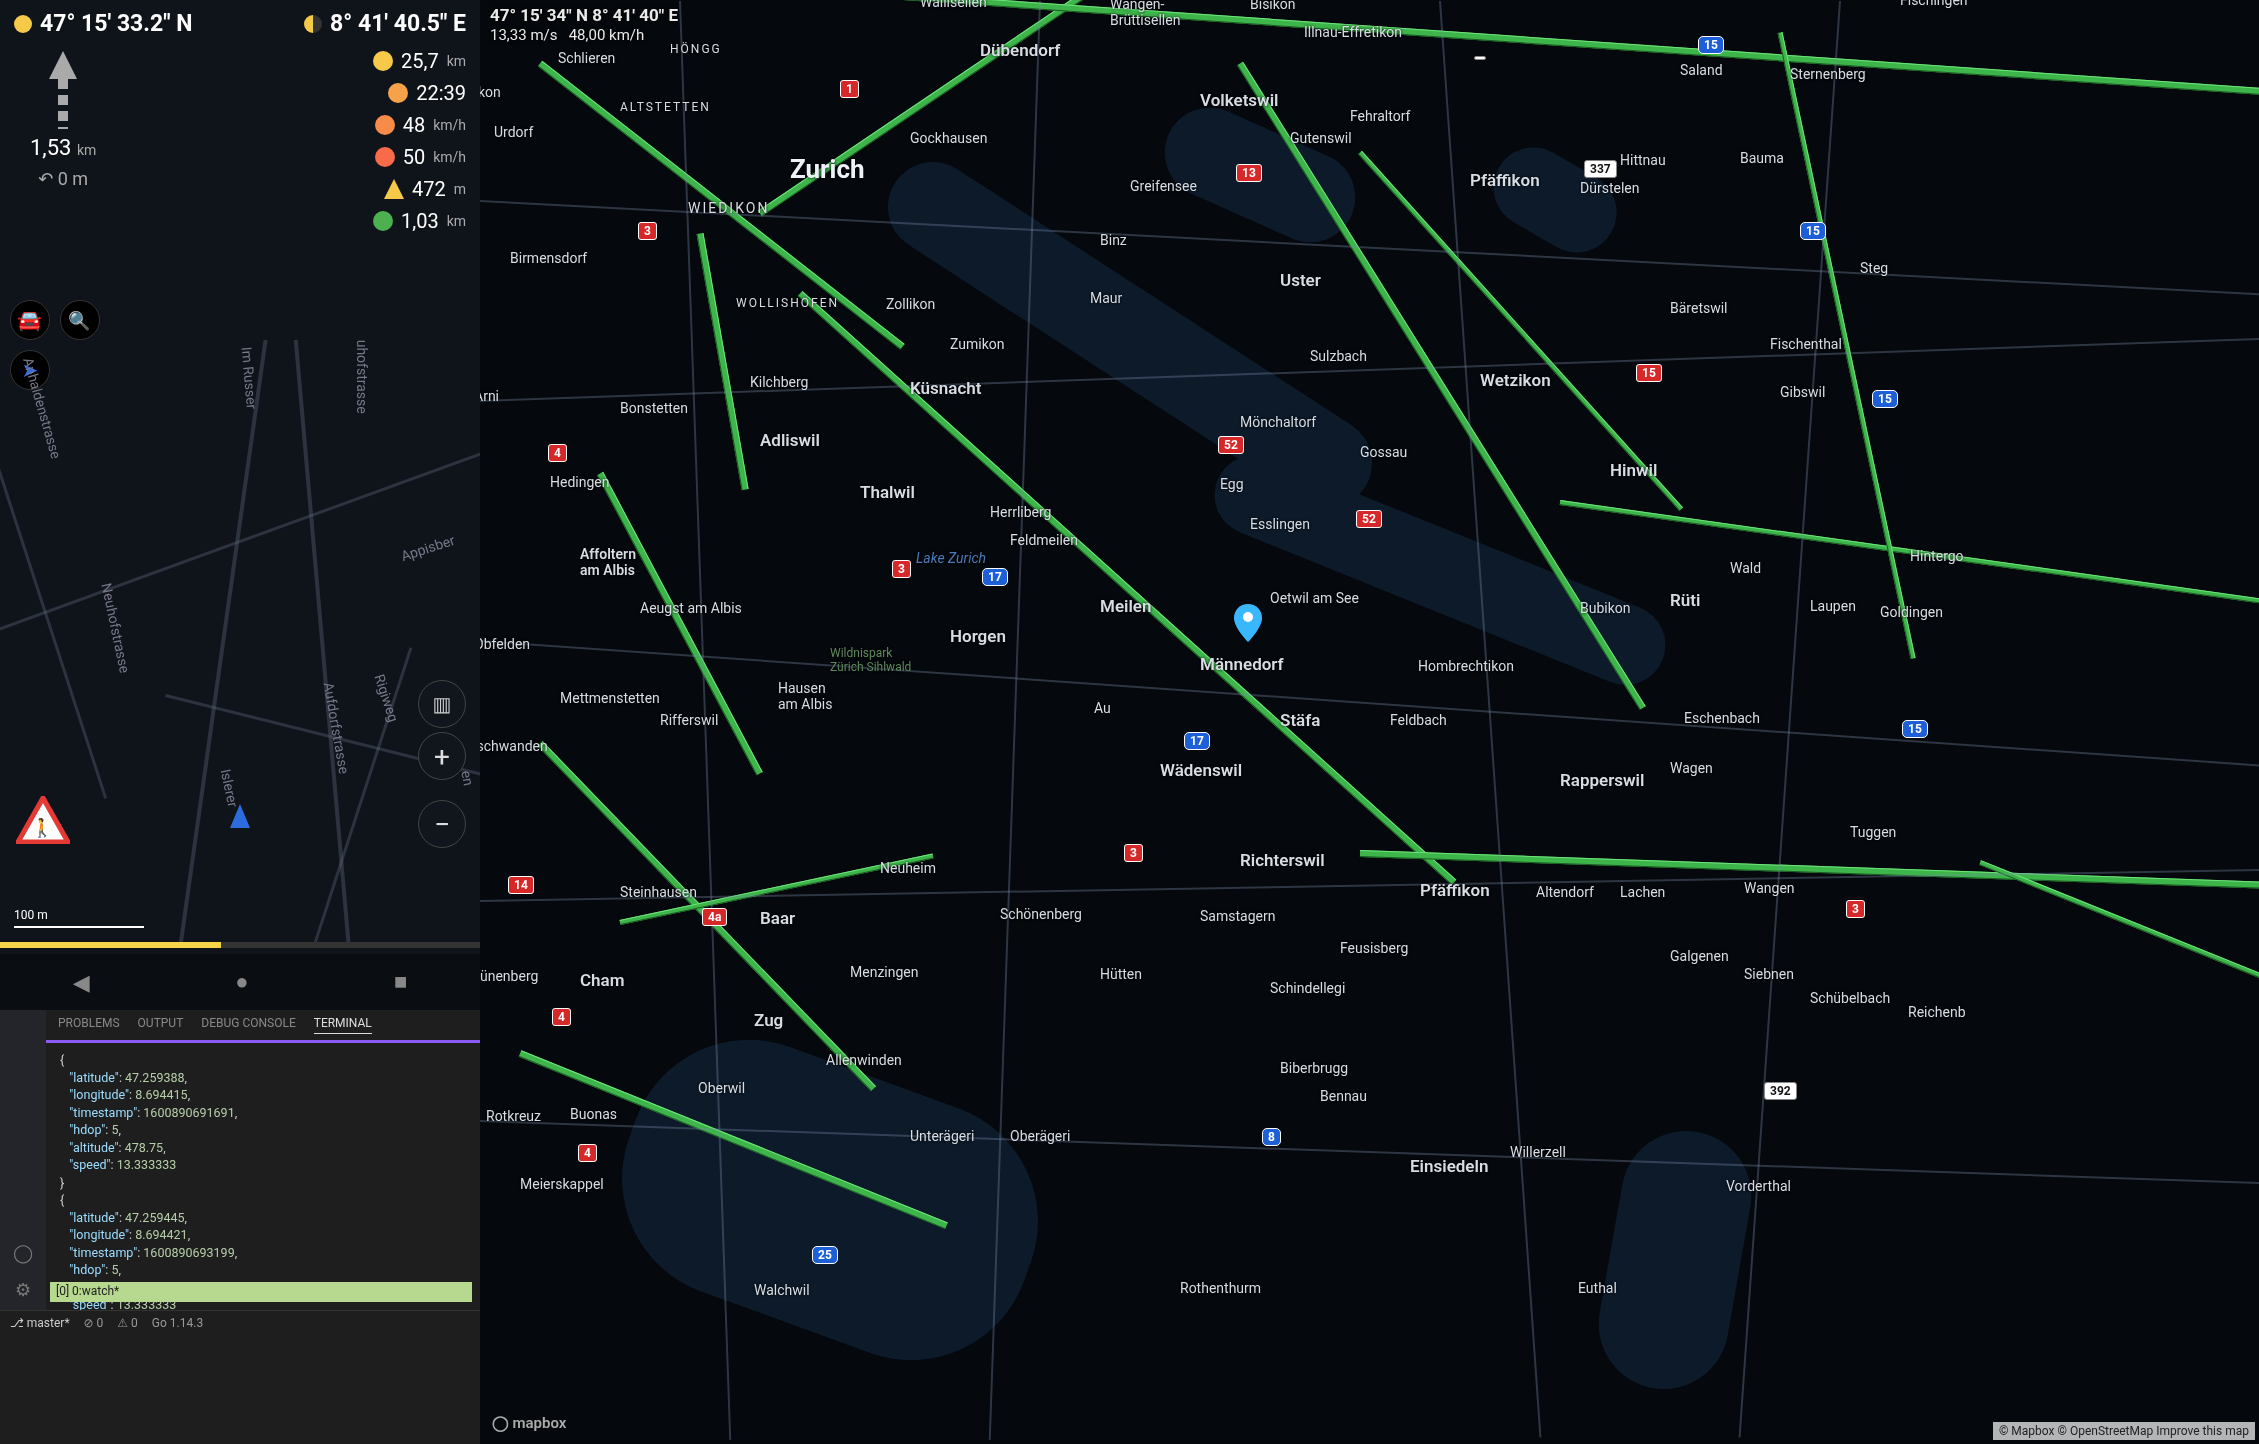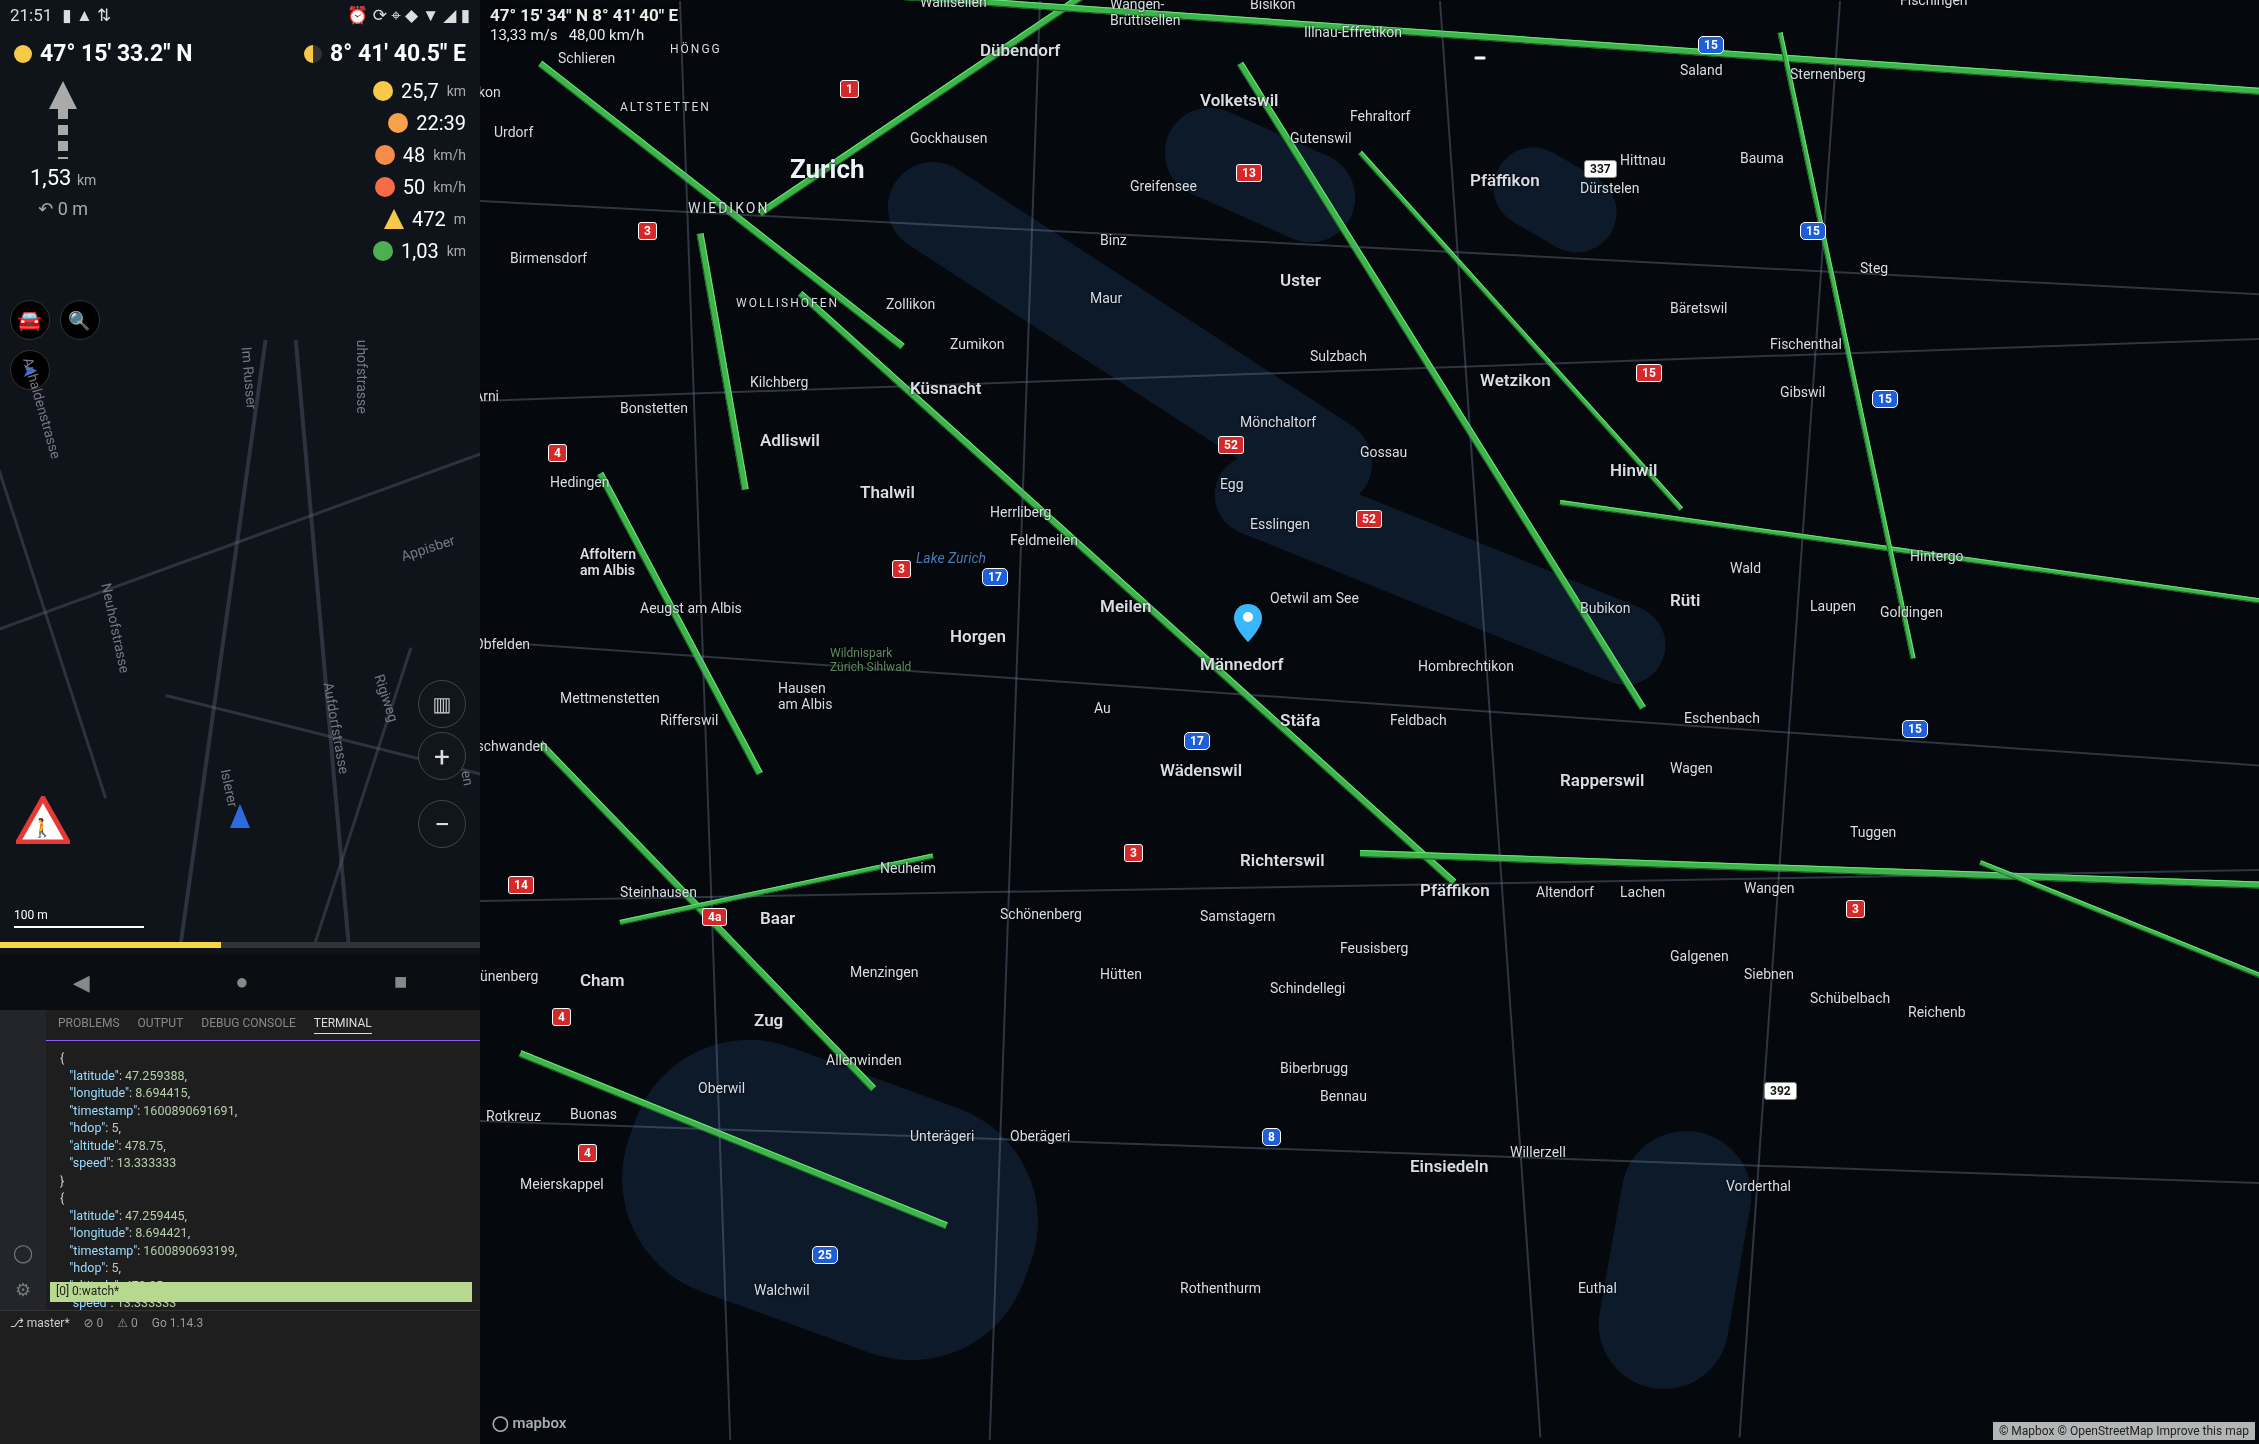--- a/index.html
+++ b/index.html
@@ -54,21 +54,21 @@
 .layers { position:absolute; right:14px; bottom:220px; width:48px; height:48px; border-radius:50%; border:1px solid #444; background:#11161d; display:flex; align-items:center; justify-content:center; color:#ccc; font-size:20px; }
 .scale { position:absolute; left:14px; bottom:20px; font-size:12px; color:#fff; }
 .scale .bar { width:130px; height:2px; background:#fff; margin-top:4px; }
 .progress { position:absolute; left:0; right:0; bottom:0; height:6px; background:#333; }
 .progress .done { width:46%; height:100%; background:#f7d548; }
 
 .sysnav { position:absolute; left:0; bottom:0; width:100%; height:56px; background:#0a0d12; display:flex; align-items:center; justify-content:space-around; color:#888; font-size:22px; }
 
 
 .ide { position:absolute; left:0; top:1010px; width:480px; height:324px; background:#1e1e1e; font-family:Consolas,monospace; font-size:13px; }
-.ide .tabs { display:flex; gap:18px; padding:6px 12px; font-size:12px; color:#888; border-bottom:1px solid #8b5cf6; }
+.ide .tabs { display:flex; gap:18px; padding:6px 12px; font-size:12px; color:#888; border-bottom:3px solid #8b5cf6; }
 .ide .tabs .active { color:#ddd; border-bottom:1px solid #ddd; padding-bottom:3px; }
 .ide .out { padding:8px 14px; white-space:pre; color:#ccc; line-height:1.4; font-size:12.5px; }
 .ide .out .k { color:#9cdcfe; }
 .ide .out .n { color:#b5cea8; }
 .watchbar { position:absolute; left:50px; bottom:32px; right:8px; height:20px; background:#b7d98f; color:#1e1e1e; font-size:12px; padding:2px 6px; }
 .ide .sidebar { position:absolute; left:0; top:0; width:46px; bottom:24px; background:#23252a; display:flex; flex-direction:column; justify-content:flex-end; align-items:center; gap:16px; padding-bottom:10px; color:#777; font-size:18px; }
 .statusline { position:absolute; left:0; bottom:0; right:0; height:24px; background:#1e1e1e; border-top:1px solid #333; display:flex; align-items:center; gap:14px; padding:0 10px; font-size:12px; color:#999; }
 .statusline .master { color:#ccc; }
 
 
@@ -99,29 +99,20 @@
 
 .settings { position:absolute; right:14px; bottom:30px; width:240px; background:rgba(40,40,40,.92); border:1px solid #555; border-radius:4px; padding:12px 14px; color:#eee; font-size:15px; }
 .settings h3 { text-align:center; font-size:18px; font-weight:600; margin-bottom:10px; }
 .settings label { display:flex; align-items:center; gap:8px; margin:6px 0; }
 .settings input { accent-color:#f57c00; }
 </style>
 </head>
 <body>
 
 <div class="phone">
-  <div class="statusbar">
-    <div class="left">
-      <span>21:51</span>
-      <span>▮ ▲ ⇅</span>
-    </div>
-    <div class="right">
-      <span>⏰ ⟳ ⌖ ◆ ▼ ◢ ▮</span>
-    </div>
-  </div>
 
   <div class="coordrow">
     <div class="coord">
         <span class="sun"></span>
         <span>47° 15' 33.2" N</span>
       </div>
     <div class="coord">
         <span class="moon"></span>
         <span>8° 41' 40.5" E</span>
       </div>

